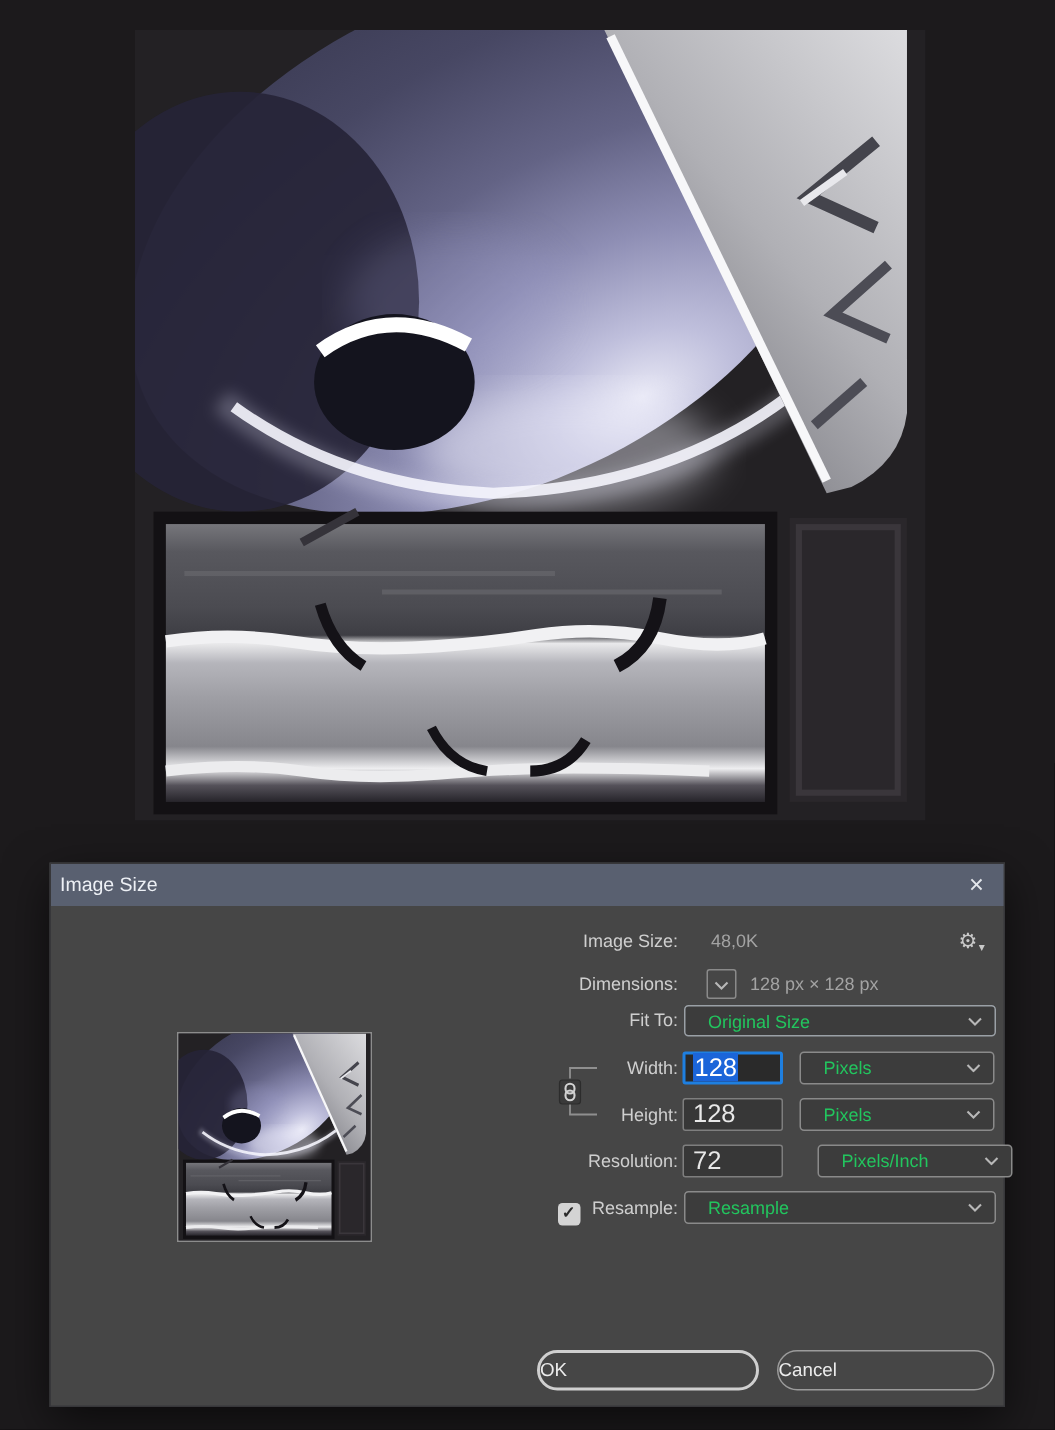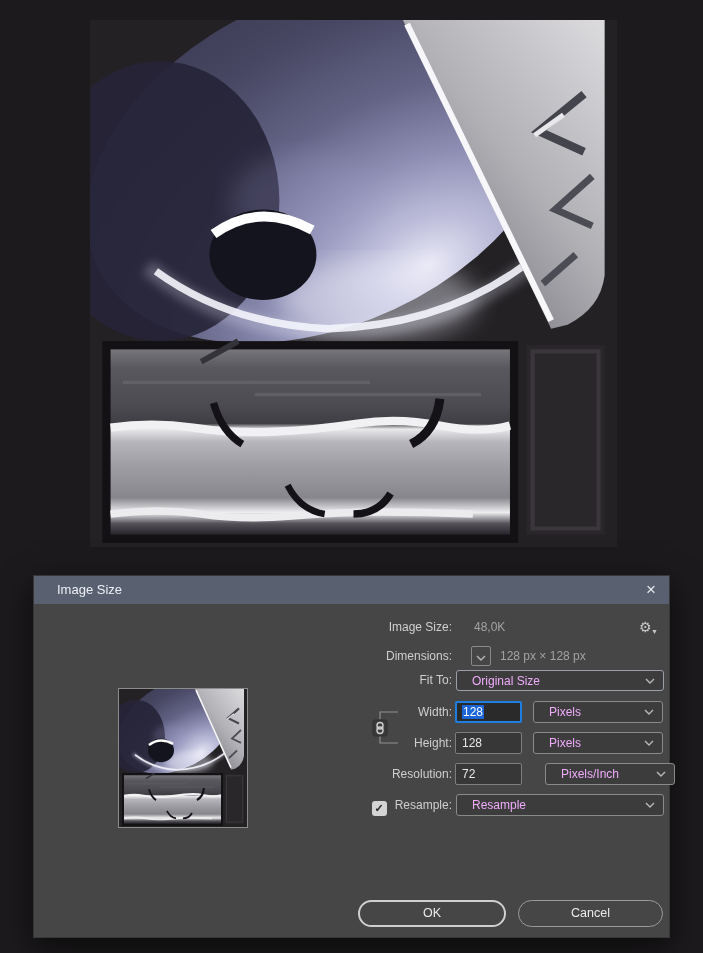--- a/index.html
+++ b/index.html
@@ -14,43 +14,43 @@
   #canvas-wrap{position:absolute;left:90px;top:20px;width:527px;height:527px;}
   #canvas-wrap svg{display:block;width:100%;height:100%;}
   
   #dialog{
     position:absolute;left:33px;top:575px;width:637px;height:363px;
     background:#464646;border:1px solid #37373a;
     box-shadow:0 10px 30px rgba(0,0,0,.6);
   }
   #titlebar{
     position:absolute;left:0;top:0;right:0;height:28px;background:#596070;
-    color:#edf0f5;font-size:13px;line-height:28px;padding-left:23px;
+    color:#edf0f5;font-size:13px;line-height:28px;padding-left:6px;
   }
   #close-btn{
     position:absolute;right:2px;top:0;width:32px;height:28px;text-align:center;
     color:#e4e7ec;font-size:17px;line-height:27px;cursor:default;
   }
   .row-label{
     position:absolute;left:40px;width:378px;text-align:right;
     font-size:12px;color:#cfcfcf;line-height:22px;height:22px;
   }
   .value-text{position:absolute;font-size:12px;color:#a3a3a3;line-height:22px;height:22px;}
   
   .dd{
     position:absolute;height:22px;background:#3c3c3c;border:1px solid #8a8a8a;
-    border-radius:3px;color:#f0abfc;font-size:12px;display:flex;align-items:center;
+    border-radius:3px;color:#22c55e;font-size:12px;display:flex;align-items:center;
   }
   .dd .txt{padding-left:15px;flex:1;white-space:nowrap;}
   .dd .chev{margin-right:8px;display:flex;}
   .chev svg{width:10px;height:6px;}
   
   .field{
     position:absolute;width:67px;height:22px;background:#373737;border:1px solid #7e7e7e;
-    border-radius:2px;color:#e8e8e8;font-size:12px;padding-left:6px;outline:none;
+    border-radius:2px;color:#e8e8e8;font-size:17px;padding-left:6px;outline:none;
     font-family:"Liberation Sans", sans-serif;
   }
   .field.focused{
     background:#2a2a2a;border:2px solid #1e7fe0;line-height:18px;padding-left:5px;
   }
   .sel{background:#1b65d9;color:#ffffff;padding:0 1px;}
   
   #dims-chev{
     position:absolute;left:437px;top:70px;width:20px;height:20px;border:1px solid #8a8a8a;
     border-radius:2px;display:flex;align-items:center;justify-content:center;
@@ -68,21 +68,21 @@
   #link-group{position:absolute;left:336px;top:130px;width:34px;height:46px;}
   
   #thumb{
     position:absolute;left:84px;top:112px;width:130px;height:140px;
     border:1px solid #8c8c8c;background:#232124;
   }
   #thumb svg{display:block;width:100%;height:100%;}
   
   .btn{
     position:absolute;top:324px;height:27px;border-radius:14px;background:transparent;
-    color:#ececec;font-size:12.5px;text-align:center;line-height:24px;
+    color:#ececec;font-size:12.5px;text-align:left;line-height:24px;
   }
   #ok-btn{left:324px;width:148px;border:2px solid #cfcfcf;line-height:23px;}
   #cancel-btn{left:484px;width:145px;border:1px solid #9b9b9b;}
 </style>
 </head>
 <body>
 
 <svg width="0" height="0" style="position:absolute">
   <defs>
     <radialGradient id="lensGrad" cx="0.60" cy="0.92" r="1.05">

